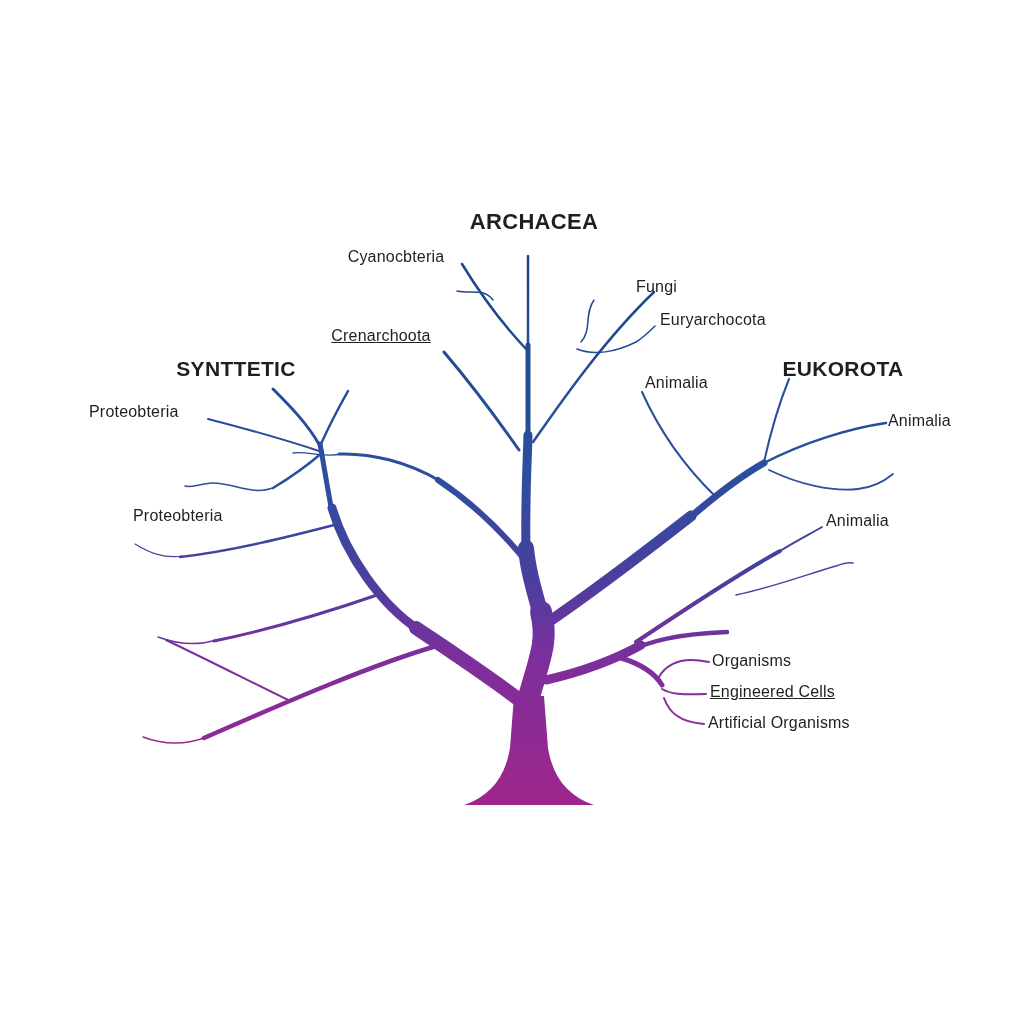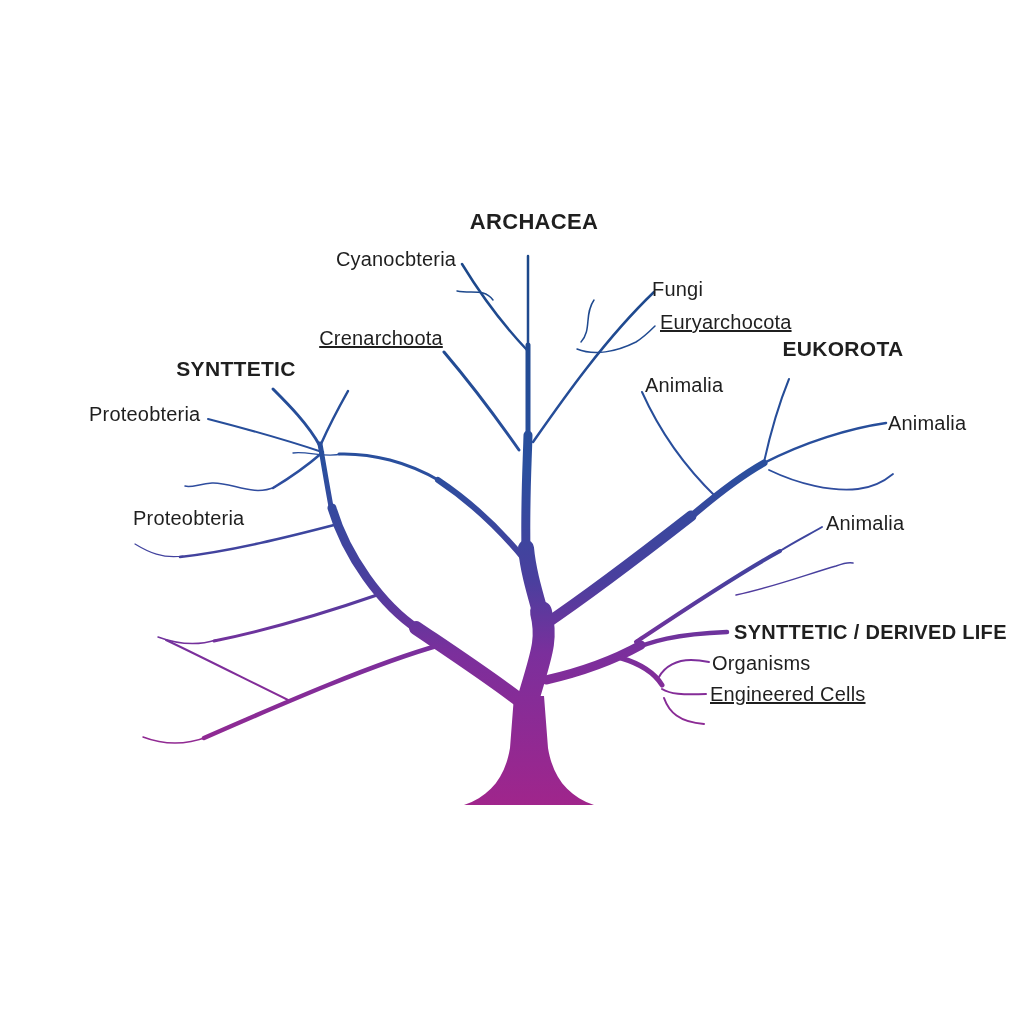--- a/index.html
+++ b/index.html
@@ -8,21 +8,21 @@
     width:1024px;height:1024px;
     background:var(--background,#ffffff);
     font-family:"Liberation Sans","DejaVu Sans",sans-serif;
     color:var(--text,#1f1f1f);
     overflow:hidden;
     margin-left:36px;
   }
   .tree-svg{position:absolute;left:0;top:0;width:1024px;height:1024px;}
   .lbl{
     position:absolute;
-    font-size:20px;
+    font-size:16px;
     line-height:1.2;
     white-space:nowrap;
     letter-spacing:.2px;
     color:var(--text,#1f1f1f);
   }
   .lbl.centered{transform:translateX(-50%);}
   .lbl.domain{font-weight:bold;font-size:21px;letter-spacing:.3px;}
   .lbl.domain.big{font-size:22px;}
   path.branch{fill:none;stroke:url(#treeGrad);stroke-linecap:round;}
 </style>
@@ -100,40 +100,40 @@
       <path class="branch" stroke-width="2" d="M623,677 C629,666 641,660 655,660 C662,660 668,661 673,662"></path>
       <path class="branch" stroke-width="2" d="M626,689 C634,694 646,695 670,694"></path>
       <path class="branch" stroke-width="2" d="M628,698 C633,712 643,722 668,724"></path>
     </g>
   </svg>
 
   <span class="lbl domain big centered" style="left:498px;top:209px;">ARCHACEA</span>
 
   <span class="lbl centered" style="left:360px;top:247px;">Cyanocbteria</span>
 
-  <span class="lbl" style="left:616px;top:277px;">Fungi</span>
+  <span class="lbl" style="left:600px;top:277px;">Fungi</span>
 
-  <span class="lbl" style="left:624px;top:310px;text-decoration:underline;">Euryarchocota</span>
+  <span class="lbl" style="left:624px;top:310px;">Euryarchocota</span>
 
   <span class="lbl centered" style="left:345px;top:326px;text-decoration:underline;">Crenarchoota</span>
 
   <span class="lbl domain centered" style="left:200px;top:356px;">SYNTTETIC</span>
 
   <span class="lbl" style="left:609px;top:373px;">Animalia</span>
 
-  <span class="lbl domain centered" style="left:807px;top:336px;">EUKOROTA</span>
+  <span class="lbl domain centered" style="left:807px;top:356px;">EUKOROTA</span>
 
   <span class="lbl" style="left:53px;top:402px;">Proteobteria</span>
 
   <span class="lbl" style="left:852px;top:411px;">Animalia</span>
 
   <span class="lbl" style="left:97px;top:506px;">Proteobteria</span>
 
   <span class="lbl" style="left:790px;top:511px;">Animalia</span>
 
-  <span class="lbl domain" style="left:698px;top:620px;font-size:20px;">SYNTTETIC / DERIVED LIFE</span>
 
   <span class="lbl" style="left:676px;top:651px;">Organisms</span>
 
   <span class="lbl" style="left:674px;top:682px;text-decoration:underline;">Engineered Cells</span>
 
+  <span class="lbl" style="left:672px;top:713px;">Artificial Organisms</span>
 
 </div>
 
 </body></html>

